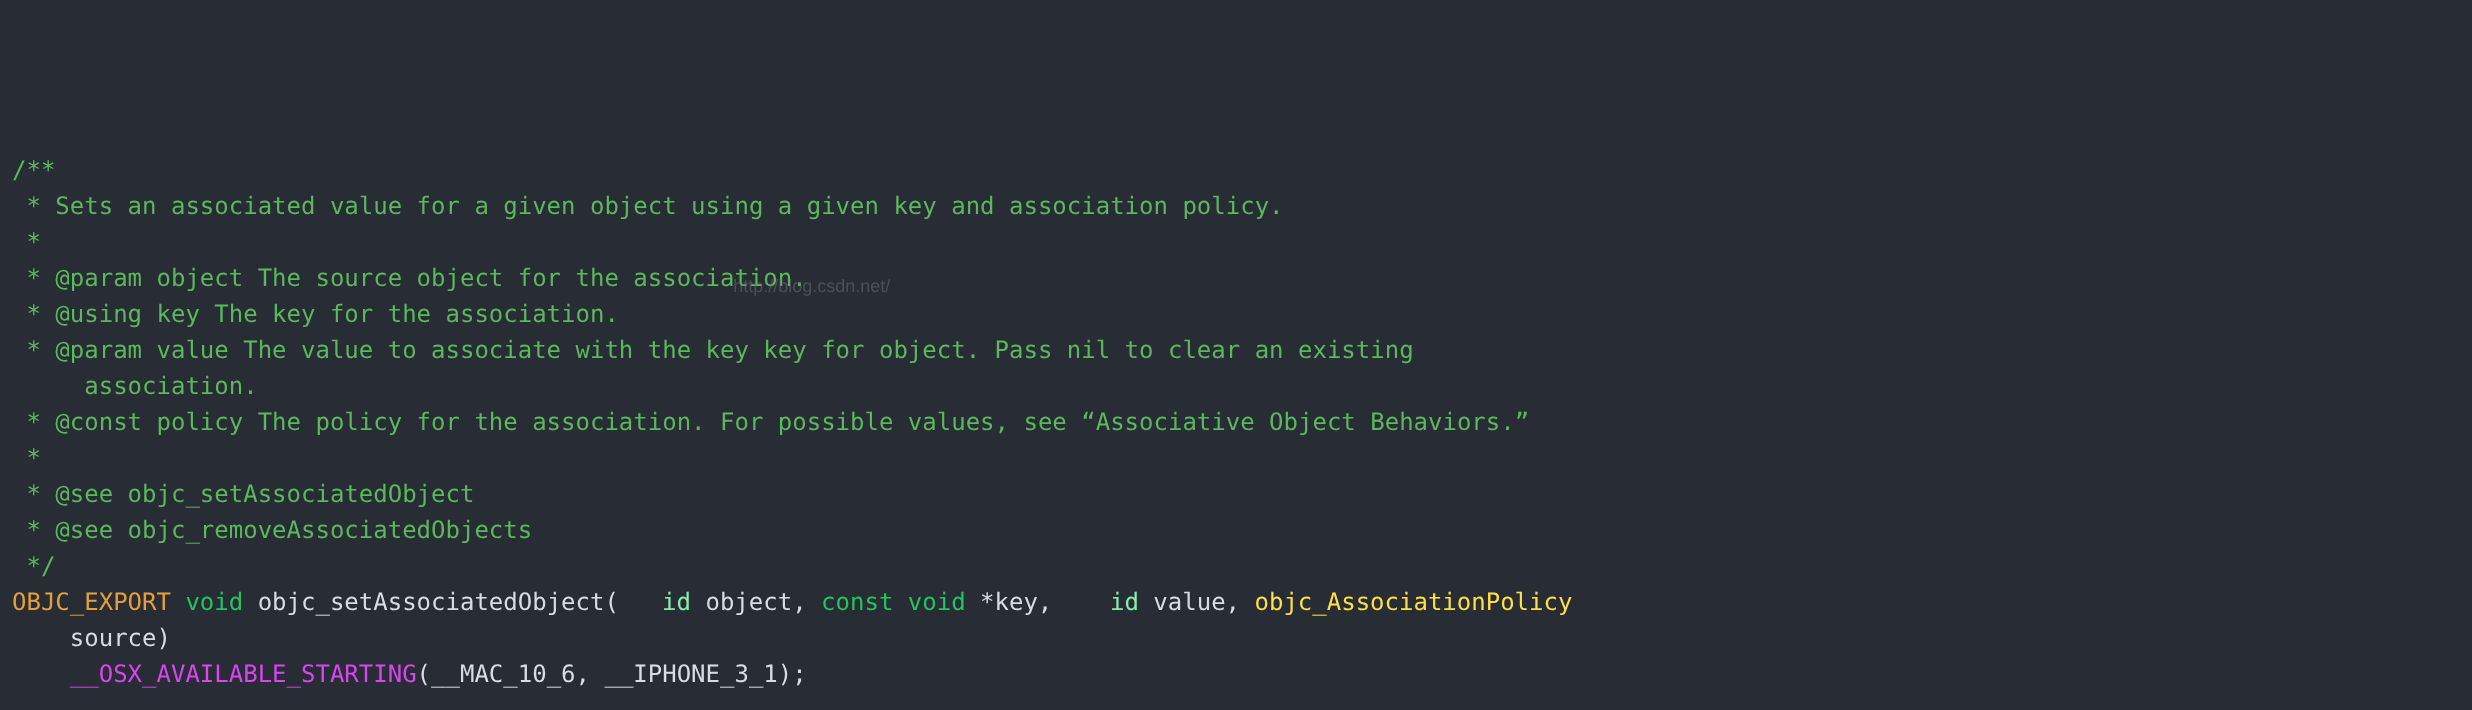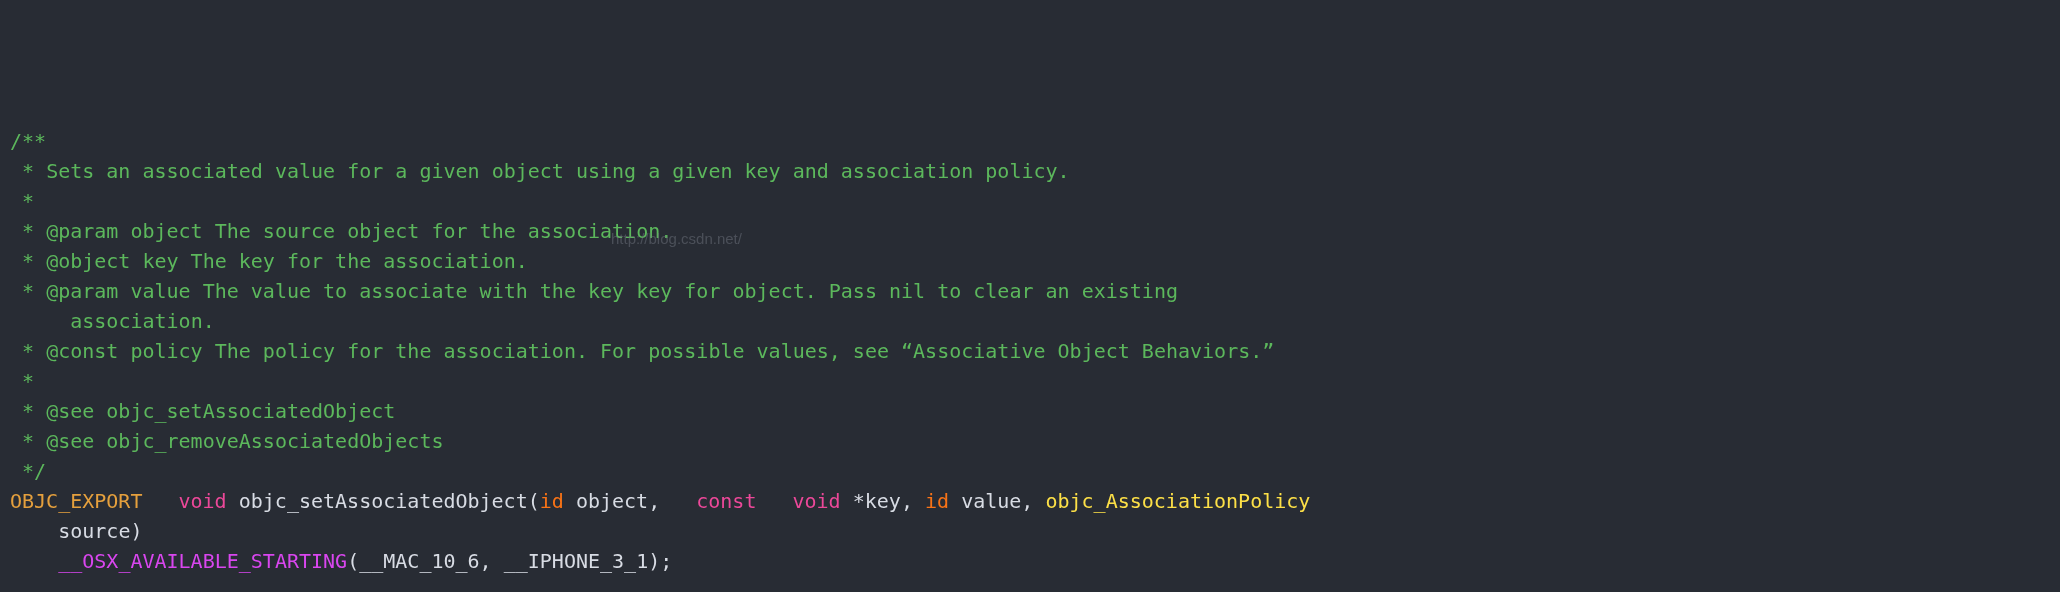--- a/index.html
+++ b/index.html
@@ -12,23 +12,23 @@
       font-family: 'Menlo', 'Monaco', 'Consolas', monospace;
       font-size: 20px;
       line-height: 1.5;
       padding: 6px 10px;
       white-space: pre;
       color: #abb2bf;
       overflow-x: auto;
     }
     .comment { color: #5cb85c; }
     .macro { color: #e5a03d; }
-    .keyword { color: #ec4899; margin-left: 24px; }
+    .keyword { color: #22c55e; }
     .func-name { color: #d8dce4; }
-    .type-id { color: #f97316; }
+    .type-id { color: #86efac; margin-left: 36px; }
     .type-custom { color: #fde047; }
     .param-name { color: #d8dce4; text-align: right; }
     .punct { color: #d8dce4; }
     .availability-macro { color: #d946ef; }
     .availability-args { color: #d8dce4; }
     .watermark {
       position: absolute;
       top: 228px;
       left: 611px;
       color: #6e737d;
@@ -40,21 +40,21 @@
   </style>
 </head>
 <body>
 
 
 
 <div><span class="comment">/**</span>
 <span class="comment"><span> * </span><span>Sets an associated value for a given object using a given key and association policy.</span></span>
 <span class="comment"> *</span>
 <span class="comment"><span> * </span><span>@param object The source object for the association.</span></span>
-<span class="comment"><span> * </span><span>@object key The key for the association.</span></span>
+<span class="comment"><span> * </span><span>@using key The key for the association.</span></span>
 <span class="comment"><span> * </span><span>@param value The value to associate with the key key for object. Pass nil to clear an existing</span></span>
 <span class="comment"><span>     </span><span>association.</span></span>
 <span class="comment"><span> * </span><span>@const policy The policy for the association. For possible values, see “Associative Object Behaviors.”</span></span>
 <span class="comment"> *</span>
 <span class="comment"><span> * </span><span>@see objc_setAssociatedObject</span></span>
 <span class="comment"><span> * </span><span>@see objc_removeAssociatedObjects</span></span>
 <span class="comment"> */</span>
 <span><span class="macro">OBJC_EXPORT</span> <span class="keyword">void</span> <span class="func-name">objc_setAssociatedObject</span><span class="punct">(</span><span class="type-id">id</span> <span class="param-name">object</span><span class="punct">, </span><span class="keyword">const</span> <span class="keyword">void</span><span class="punct"> *</span><span class="param-name">key</span><span class="punct">, </span><span class="type-id">id</span> <span class="param-name">value</span><span class="punct">, </span><span class="type-custom">objc_AssociationPolicy</span></span>
 <span><span>    </span><span class="param-name">source</span><span class="punct">)</span></span>
 <span><span>    </span><span class="availability-macro">__OSX_AVAILABLE_STARTING</span><span class="availability-args">(__MAC_10_6, __IPHONE_3_1);</span></span></div>

